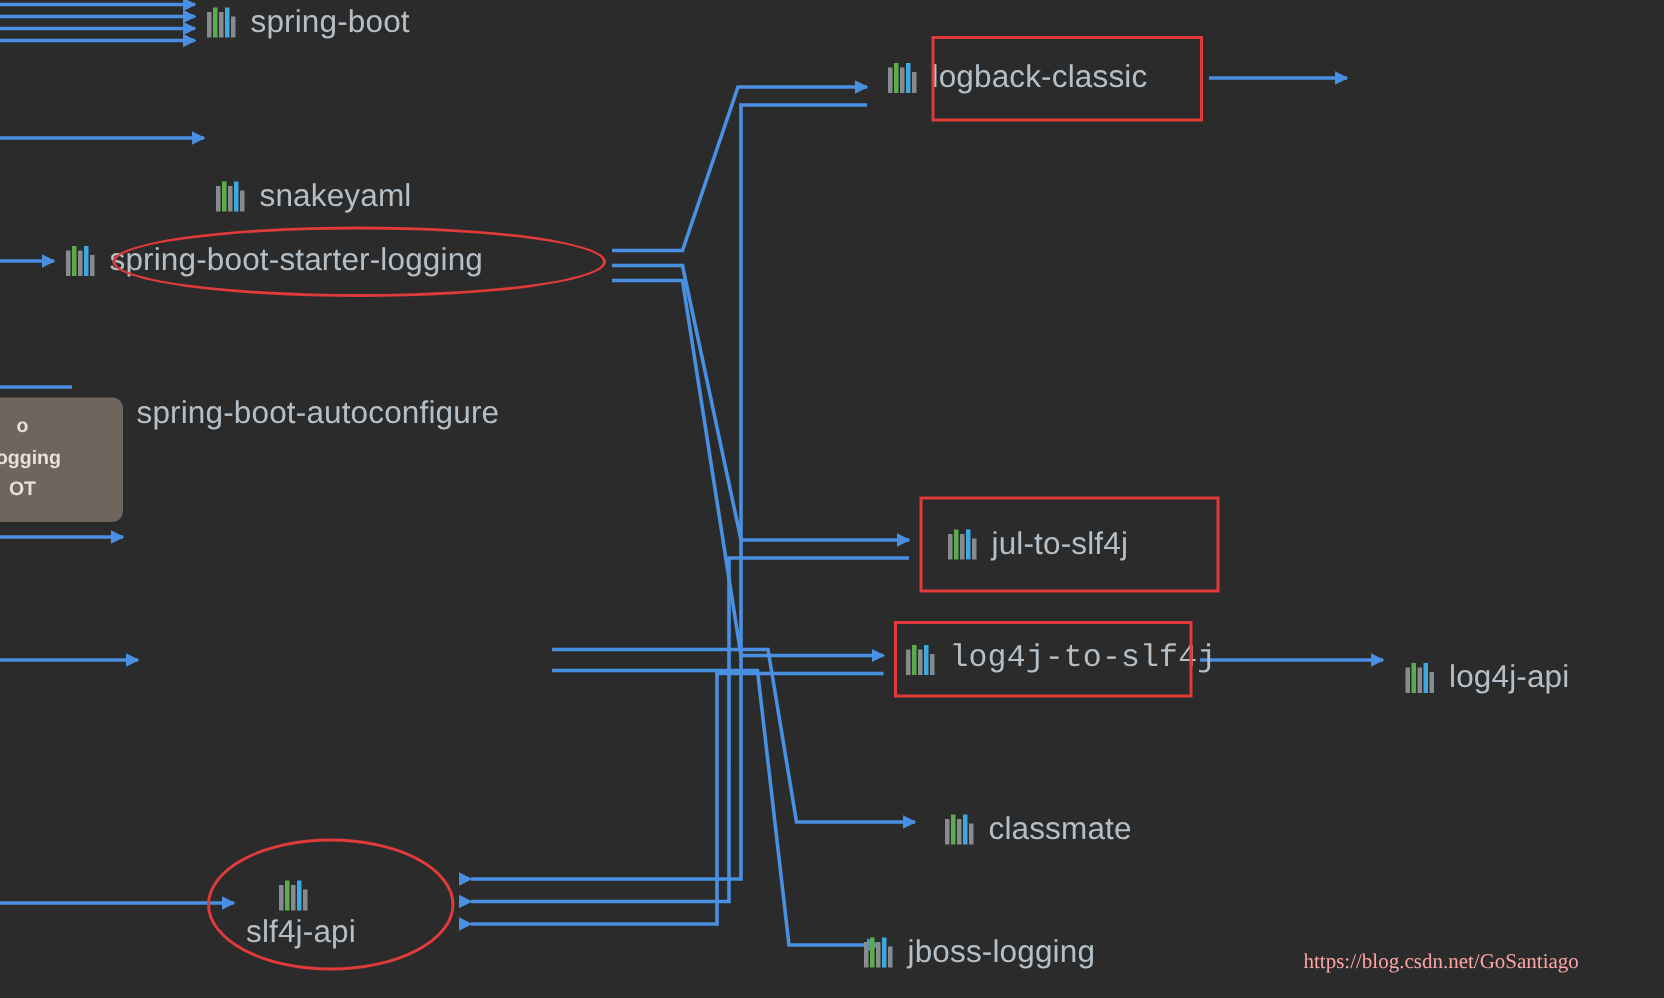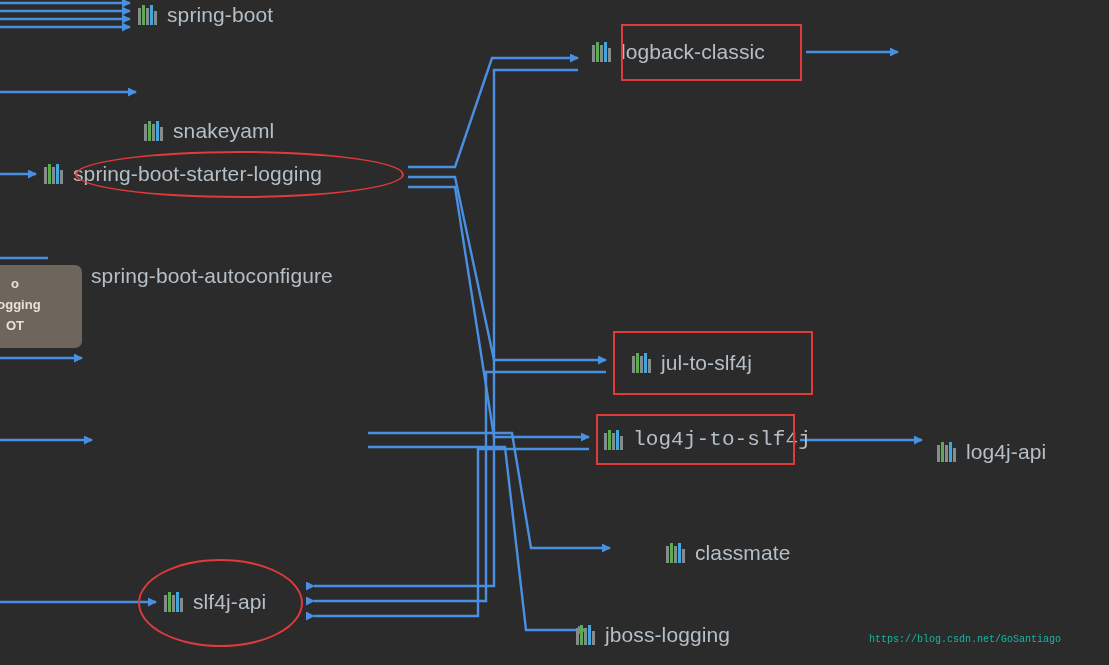--- a/index.html
+++ b/index.html
@@ -68,23 +68,23 @@
     font-weight:bold;
     padding:8px 10px;
     line-height:21px;
     box-sizing:border-box;
     overflow:hidden;
   }
   .tooltip div{white-space:nowrap;}
 
   .watermark{
     position:absolute;
-    color:#14b8a6;
-    font-size:10px;
-    font-family:Liberation Mono, monospace;
+    color:#fca5a5;
+    font-size:14px;
+    font-family:Liberation Serif, serif;
     white-space:nowrap;
   }
 </style>
 </head>
 <body>
 
 <div id="canvas">
 
   <svg class="edges" viewBox="0 0 1109 665" xmlns="http://www.w3.org/2000/svg">
     <defs>
@@ -176,21 +176,21 @@
         <i></i>
         <i></i>
         <i></i>
         <i></i>
       </span>
     <span class="label">spring-boot-autoconfigure</span>
   </div>
 
 
 
-  <div class="node" style="left:164px;top:587px;">
+  <div class="node" style="left:164px;top:587px;flex-direction:column;">
     <span class="jar-icon">
         <i></i>
         <i></i>
         <i></i>
         <i></i>
         <i></i>
       </span>
     <span class="label">slf4j-api</span>
   </div>
 
@@ -232,21 +232,21 @@
     <span class="jar-icon">
         <i></i>
         <i></i>
         <i></i>
         <i></i>
         <i></i>
       </span>
     <span class="label">log4j-api</span>
   </div>
 
-  <div class="node" style="left:630px;top:538px;margin-left:36px;">
+  <div class="node" style="left:630px;top:538px;">
     <span class="jar-icon">
         <i></i>
         <i></i>
         <i></i>
         <i></i>
         <i></i>
       </span>
     <span class="label">classmate</span>
   </div>
 

